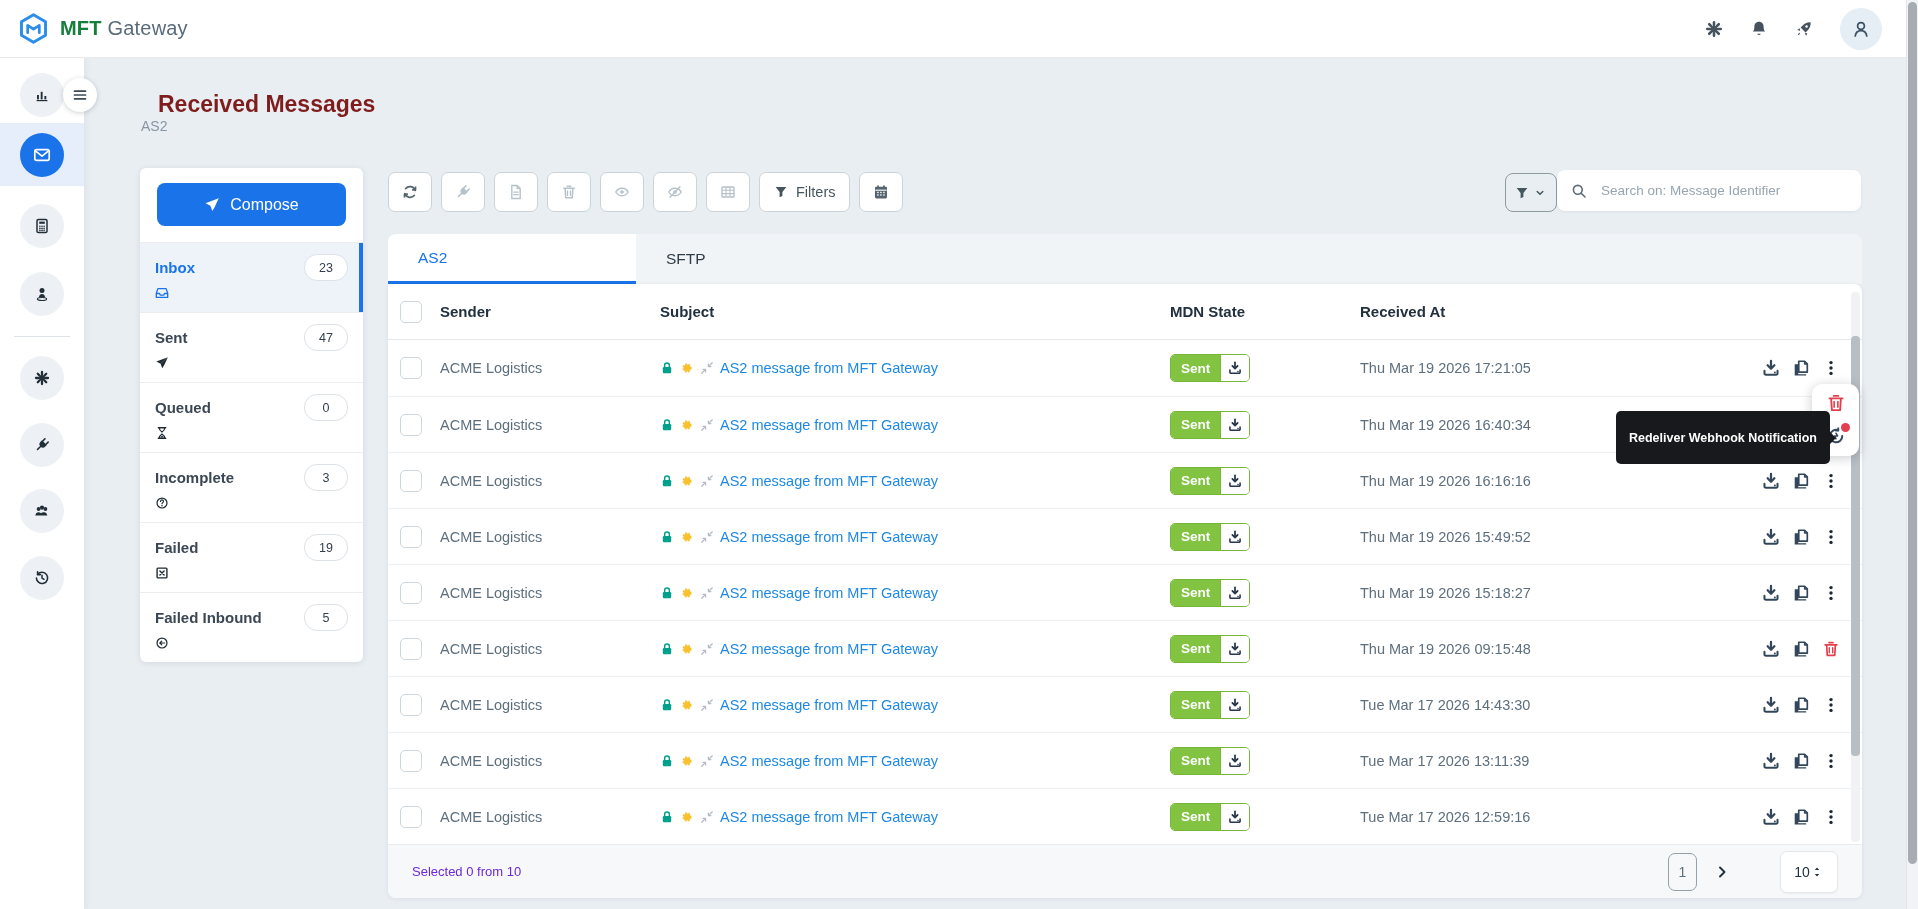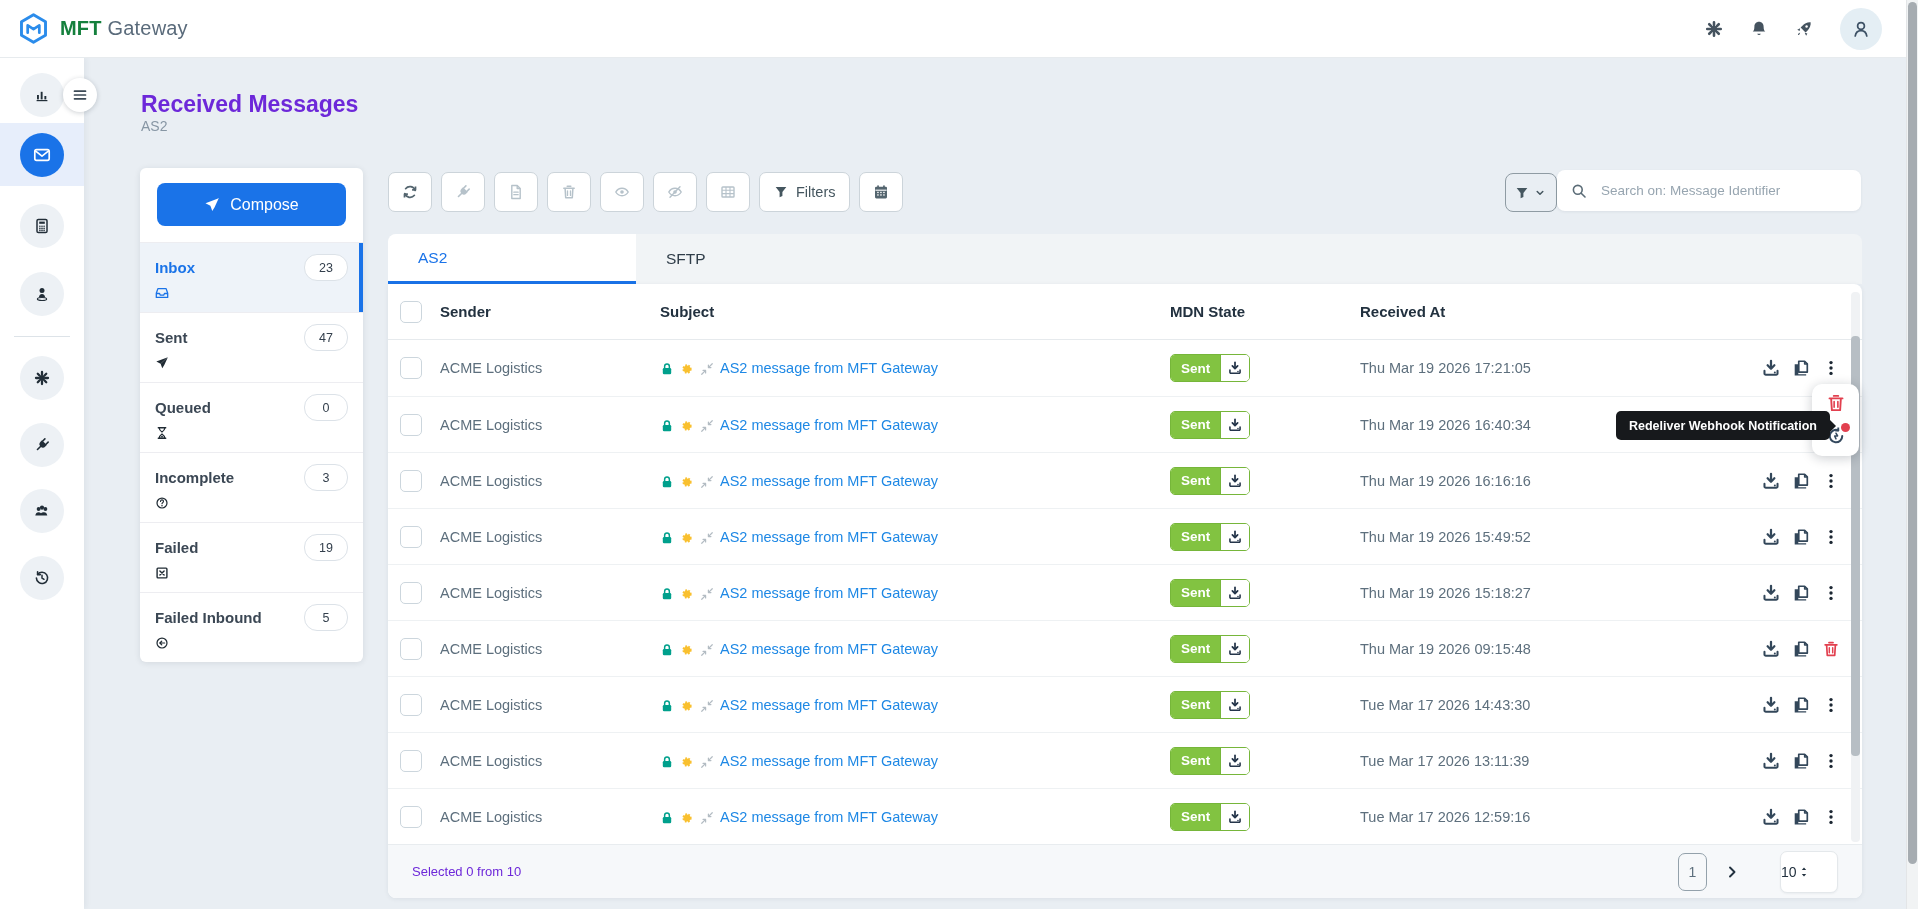--- a/index.html
+++ b/index.html
@@ -29,21 +29,21 @@
   .rail-circle{position:absolute;left:20px;width:44px;height:44px;border-radius:50%;background:#edf1f5;
                display:flex;align-items:center;justify-content:center;color:#222e38;cursor:pointer}
   .rail-toggle{position:absolute;left:63px;top:21px;width:34px;height:34px;border-radius:50%;background:#fff;
                box-shadow:0 1px 5px rgba(30,45,60,.22);display:flex;align-items:center;justify-content:center;
                color:#3c4a56;cursor:pointer;z-index:2}
   .rail-activeband{position:absolute;left:0;top:66px;width:84px;height:63px;background:#e7eefb}
   .rail-circle.active{background:#1a73e8;color:#fff}
   .rail-divider{position:absolute;left:14px;top:279px;width:56px;height:0;border-top:1px solid #dde3e8}
 
   
-  .page-title{position:absolute;left:141px;top:76px;font-size:23px;font-weight:700;color:#6d28d9}
+  .page-title{position:absolute;left:158px;top:76px;font-size:23px;font-weight:700;color:#7f1d1d}
   .page-sub{position:absolute;left:141px;top:118px;font-size:14px;color:#8796a4}
 
   
   .sidecard{position:absolute;left:140px;top:168px;width:223px;background:#fff;border-radius:6px;
             box-shadow:0 1px 6px rgba(25,39,52,.10)}
   .compose-wrap{padding:15px 17px 16px}
   .compose-btn{height:43px;border-radius:8px;background:#1a73e8;display:flex;align-items:center;
                justify-content:center;gap:10px;color:#fff;font-size:16px;font-weight:500;cursor:pointer}
   .folder{position:relative;height:58px;padding:11px 15px 0;border-top:1px solid #ededf1;cursor:pointer}
   .folder-row{display:flex;align-items:center;justify-content:space-between}
@@ -80,49 +80,49 @@
 
   
   .tablecard{position:absolute;left:388px;top:284px;width:1474px;height:614px;background:#fff;
              border-radius:0 8px 8px 8px;box-shadow:0 1px 5px rgba(25,39,52,.07)}
   .thead,.trow{display:grid;grid-template-columns:40px 220px 510px 190px 310px 1fr;align-items:center;
                padding-left:12px;height:56px;box-sizing:border-box}
   .thead{font-size:15px;font-weight:700;color:#22313f;border-bottom:1px solid #e6eaed}
   .trow{border-top:1px solid #eef1f3;font-size:14.5px;color:#5d6f7d}
   .trow:first-of-type{border-top:0}
   .cb{width:20px;height:20px;border:1.5px solid #ccd6dd;border-radius:5px;background:#fff;cursor:pointer}
-  .subject-cell{display:flex;align-items:flex-end;gap:6px}
+  .subject-cell{display:flex;align-items:center;gap:6px}
   .subj-link{color:#1e88e5;text-decoration:none;cursor:pointer}
   .badge{display:inline-flex;height:26px;border:1.5px solid #76b63a;border-radius:5px;overflow:hidden;cursor:pointer}
   .badge-label{background:#82c341;color:#fff;font-size:13.5px;font-weight:600;display:flex;align-items:center;padding:0 10px}
   .badge-dl{background:#fff;display:flex;align-items:center;padding:0 7px;color:#25354a;border-left:1.5px solid #76b63a}
   .actions{display:flex;justify-content:flex-end;align-items:center;gap:12px;padding-right:22px}
   .act{color:#33475a;cursor:pointer}
   .act.kebab{color:#1c2733}
   .act.danger{color:#e2404f}
 
   
   .tfoot{position:absolute;left:0;bottom:0;width:100%;height:54px;background:#f6f8fa;border-top:1px solid #e8ecef;
          border-radius:0 0 8px 8px;display:flex;align-items:center;box-sizing:border-box;padding:0 24px}
   .sel-text{font-size:13px;color:#6d28d9}
   .foot-right{margin-left:auto;display:flex;align-items:center}
   .page-btn{width:27px;height:36px;border:1px solid #93a1ab;border-radius:7px;display:flex;align-items:center;
             justify-content:center;font-size:14px;color:#5d6f7d;background:transparent;cursor:pointer}
   .next-btn{margin-left:17px;color:#22313f;cursor:pointer}
-  .size-sel{margin-left:40px;width:56px;height:40px;background:#fff;border:1px solid #e4e8eb;border-radius:7px;
-            display:flex;align-items:center;gap:0;font-size:14px;color:#22313f;cursor:pointer;
+  .size-sel{margin-left:50px;width:56px;height:40px;background:#fff;border:1px solid #e4e8eb;border-radius:7px;
+            display:flex;align-items:center;justify-content:center;gap:0;font-size:14px;color:#22313f;cursor:pointer;
             box-shadow:0 1px 2px rgba(25,39,52,.05)}
 
   
   .popover{position:absolute;left:1812px;top:384px;width:47px;padding:9px 0 10px;background:#fff;border-radius:10px;
            box-shadow:0 2px 12px rgba(15,25,35,.22);display:flex;flex-direction:column;align-items:center;gap:13px;z-index:40}
   .pop-item{position:relative;cursor:pointer}
   .red-dot{position:absolute;right:-4px;top:-3px;width:9px;height:9px;border-radius:50%;background:#e2404f}
   .tooltip{position:absolute;left:1616px;top:411px;height:29px;background:#17191c;color:#fff;border-radius:5px;
-           display:flex;align-items:center;padding:0 13px;font-size:12.5px;font-weight:700;z-index:41;white-space:nowrap}
+           display:flex;align-items:center;padding:12px 13px;font-size:12.5px;font-weight:700;z-index:41;white-space:nowrap}
   .tooltip::after{content:"";position:absolute;right:-6px;top:50%;margin-top:-6px;border-top:6px solid transparent;
                   border-bottom:6px solid transparent;border-left:6px solid #17191c}
 
   
   .inner-sb{position:absolute;left:1851px;top:292px;width:9px;height:550px;background:#f0f2f4;border-radius:4px;z-index:35}
   .inner-sb .thumb{position:absolute;left:0;top:44px;width:9px;height:420px;background:#b7bec4;border-radius:4px}
   .browser-sb{position:absolute;right:0;top:0;width:11px;height:909px;background:#f1f3f4;border-left:1px solid #e3e5e7;z-index:50}
   .browser-sb .thumb{position:absolute;left:1px;top:2px;width:9px;height:862px;background:#a6acb1;border-radius:5px}
 </style>
 </head>

